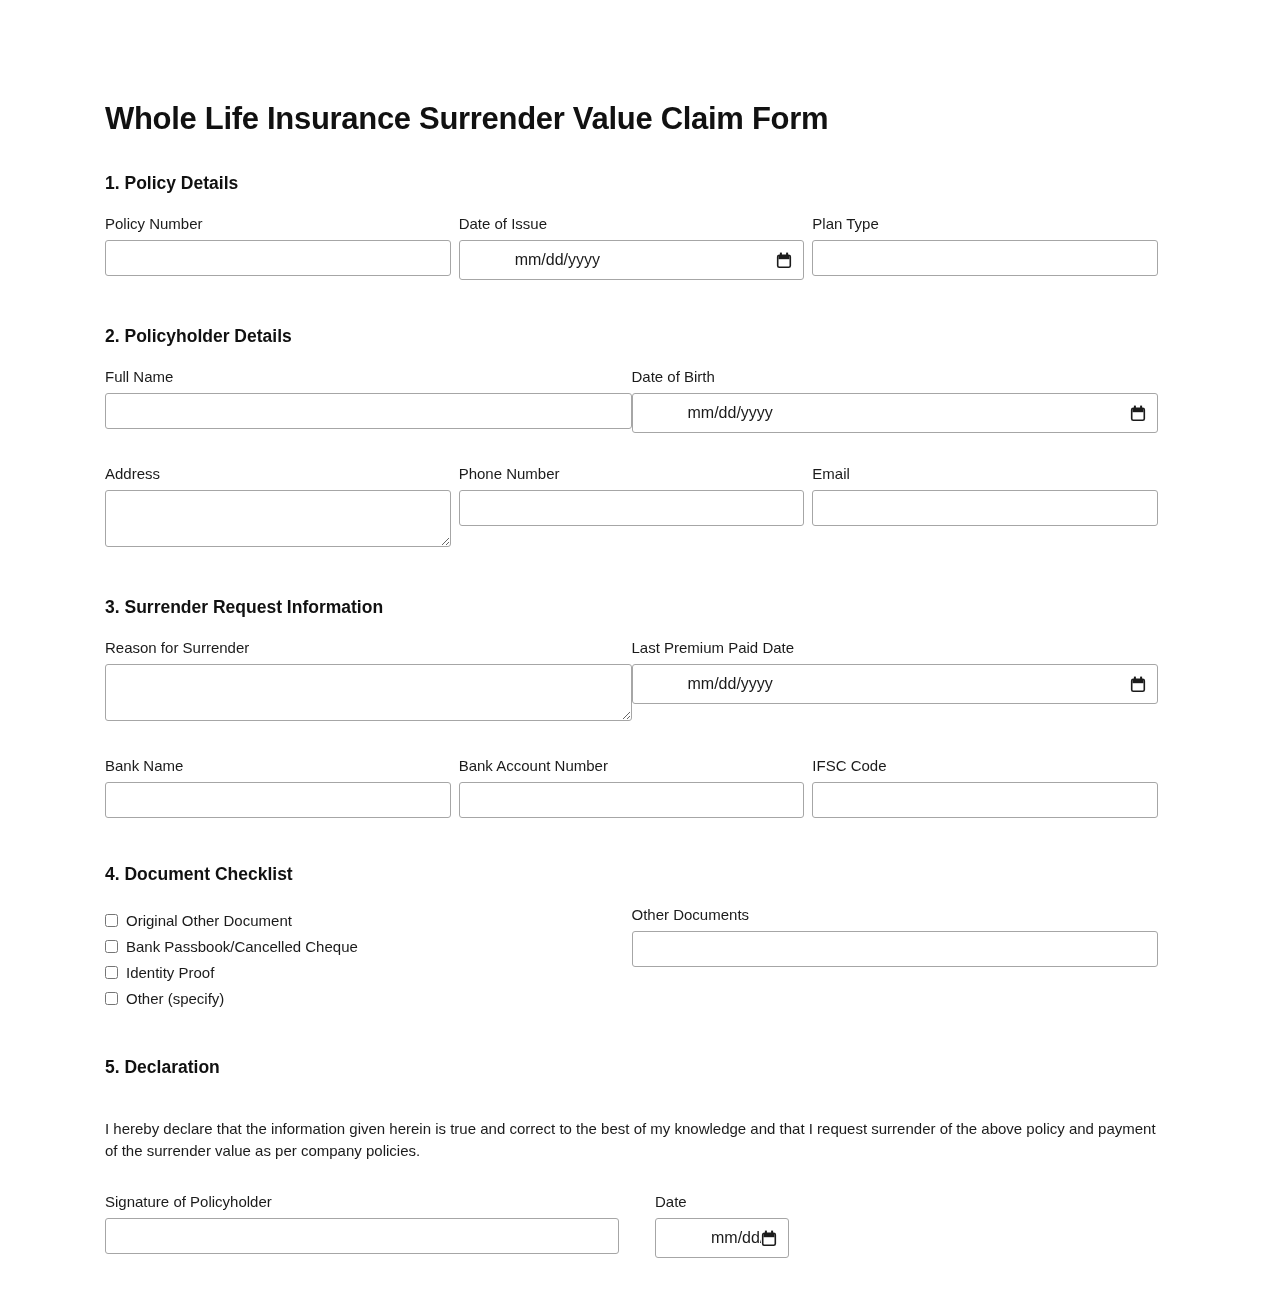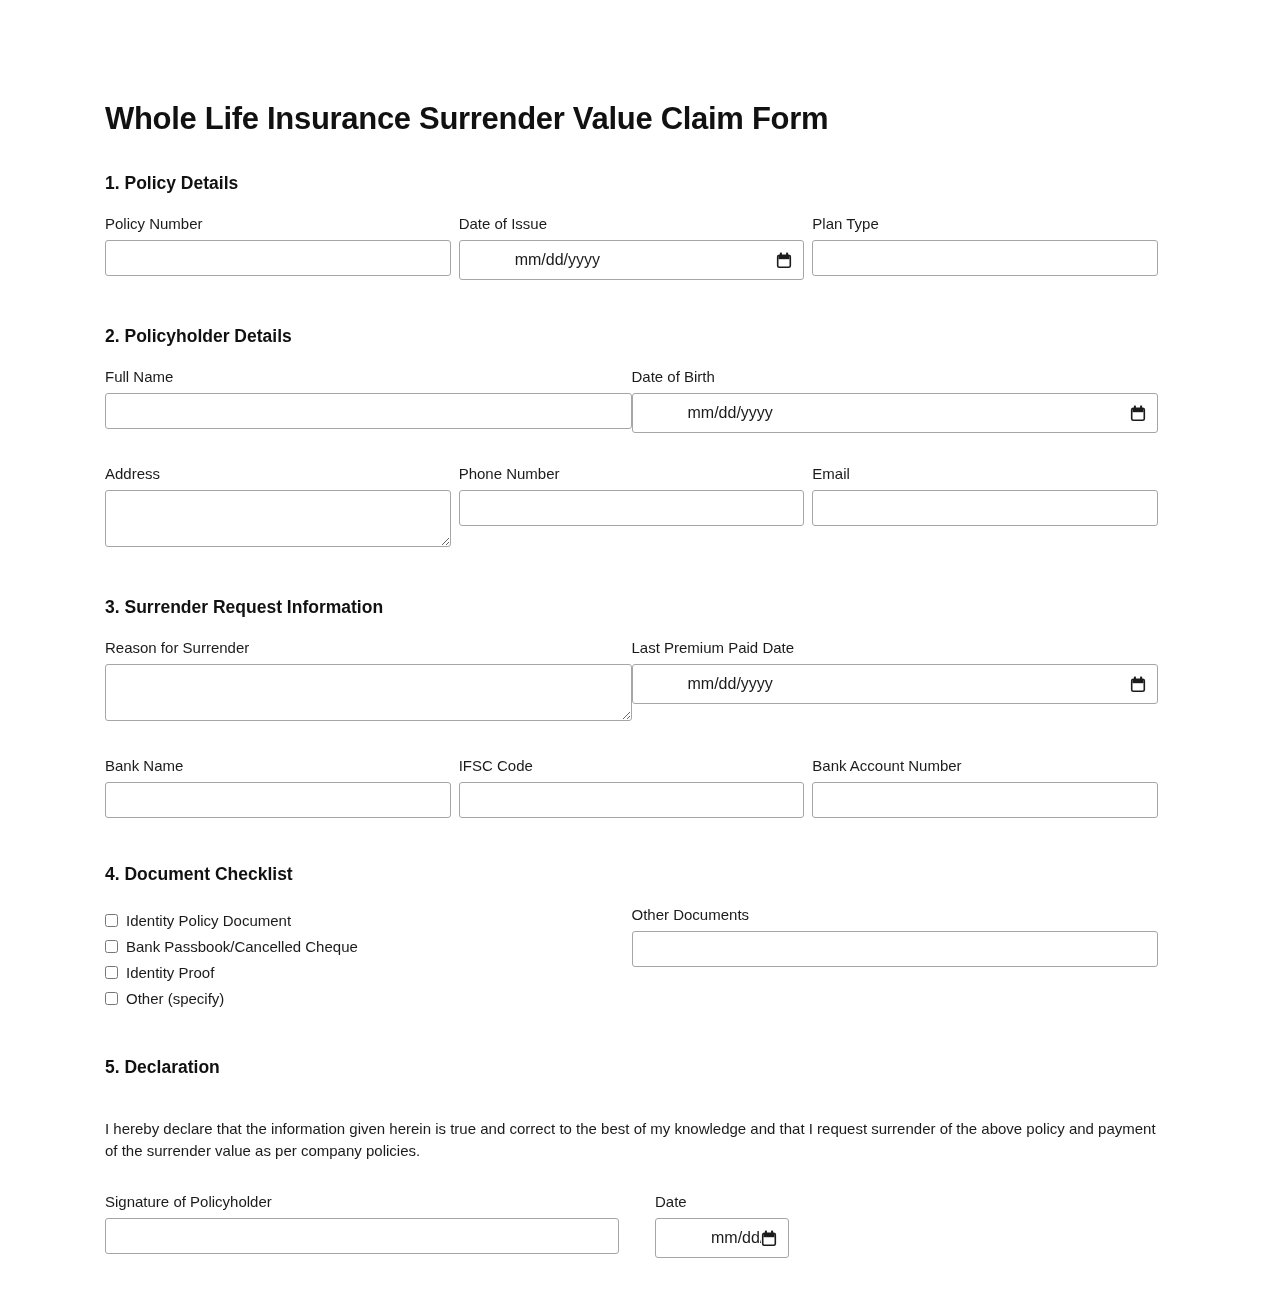--- a/index.html
+++ b/index.html
@@ -208,37 +208,37 @@
           </svg>
         </div>
       </div>
     </div>
     <div class="row3">
       <div class="field">
         <label class="field-label">Bank Name</label>
         <input type="text" class="text-input" style="">
       </div>
       <div class="field">
+        <label class="field-label">Bank Account Number</label>
+        <input type="text" class="text-input" style="">
+      </div>
+      <div class="field">
         <label class="field-label">IFSC Code</label>
-        <input type="text" class="text-input" style="">
-      </div>
-      <div class="field">
-        <label class="field-label">Bank Account Number</label>
         <input type="text" class="text-input" style="">
       </div>
     </div>
   </div>
 
   <div class="section" style="">
     <div class="section-heading">4. Document Checklist</div>
     <div class="row2">
       <div class="checks-col">
         <label class="checkline">
           <input type="checkbox" style="">
-          <span>Identity Policy Document</span>
+          <span>Original Other Document</span>
         </label>
         <label class="checkline">
           <input type="checkbox" style="">
           <span>Bank Passbook/Cancelled Cheque</span>
         </label>
         <label class="checkline">
           <input type="checkbox" style="">
           <span>Identity Proof</span>
         </label>
         <label class="checkline">

